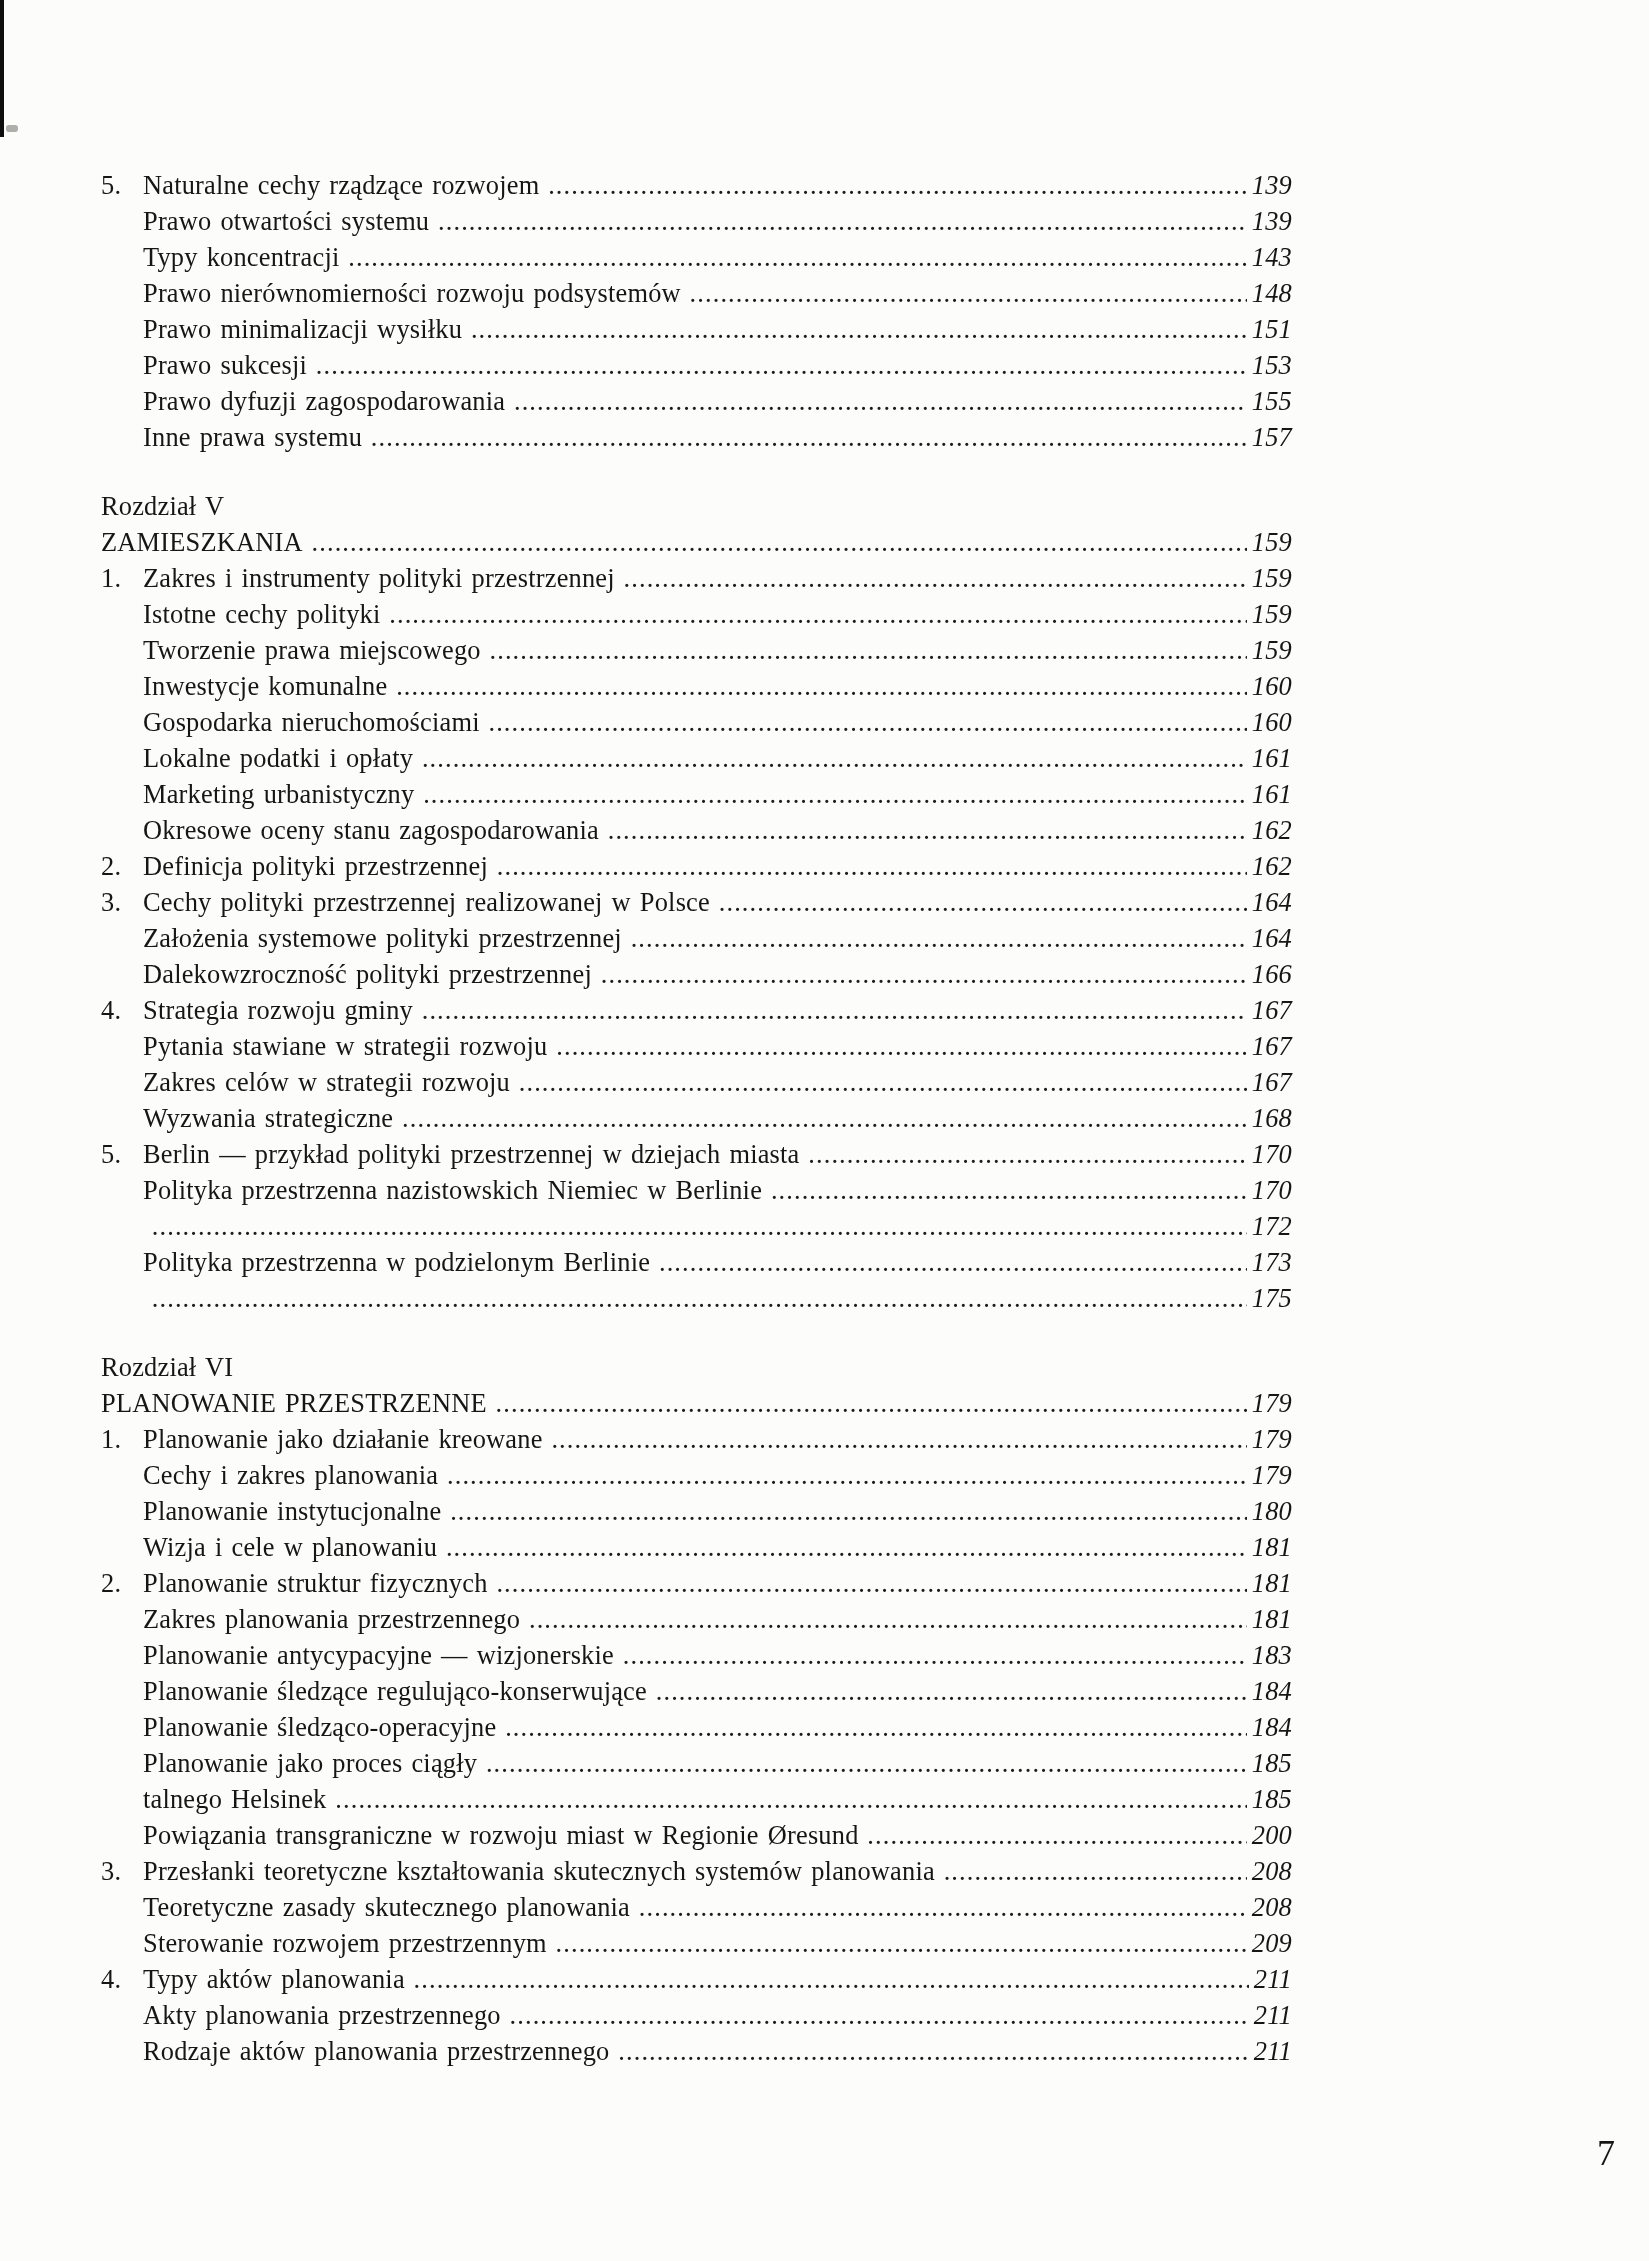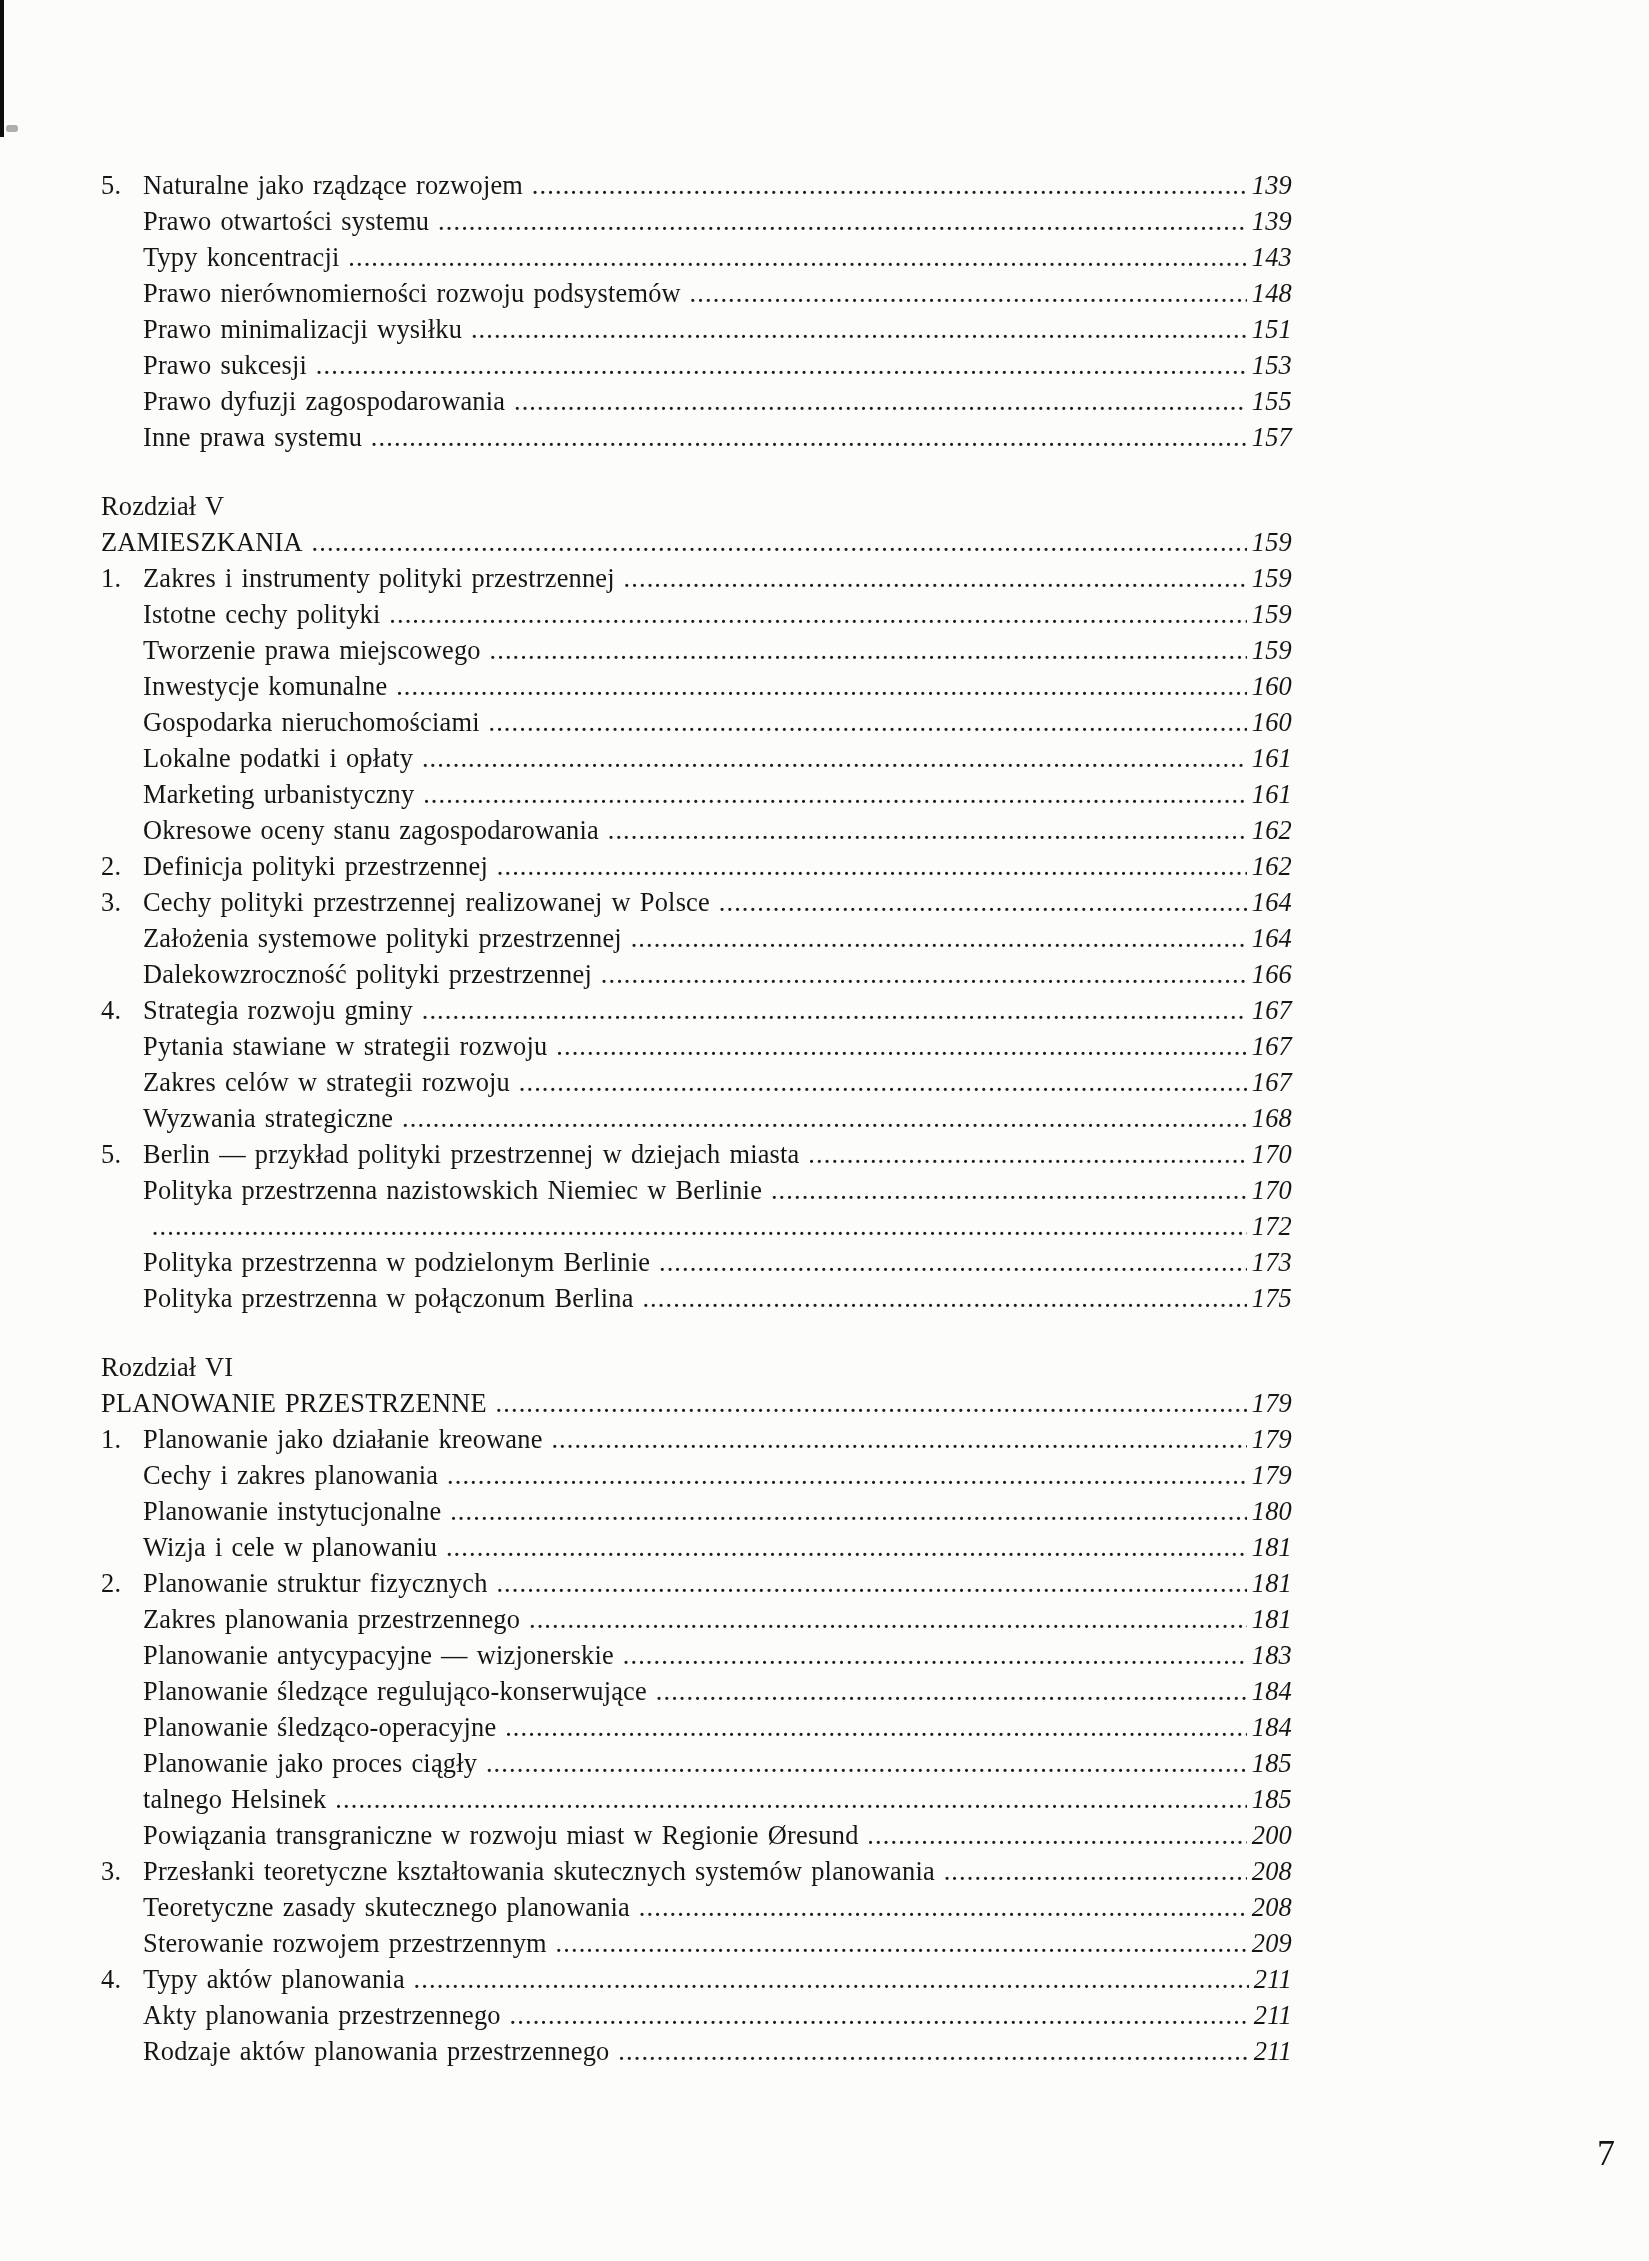--- a/index.html
+++ b/index.html
@@ -39,21 +39,21 @@
 </style>
 </head>
 <body>
 
 <div class="page">
   <div class="artifact-line"></div>
   <div class="artifact-smudge"></div>
   <main class="toc" id="toc">
       <div class="row">
     <span class="num">5.</span>
-    <span class="label">Naturalne jako rządzące rozwojem</span>
+    <span class="label">Naturalne cechy rządzące rozwojem</span>
     <span class="dots">....................................................................................................................................................................................................................................................................</span>
     <span class="pg">139</span>
   </div>
       <div class="row">
     <span class="num"></span>
     <span class="label">Prawo otwartości systemu</span>
     <span class="dots">....................................................................................................................................................................................................................................................................</span>
     <span class="pg">139</span>
   </div>
       <div class="row">
@@ -217,21 +217,20 @@
     <span class="pg">172</span>
   </div>
       <div class="row">
     <span class="num"></span>
     <span class="label">Polityka przestrzenna w podzielonym Berlinie</span>
     <span class="dots">....................................................................................................................................................................................................................................................................</span>
     <span class="pg">173</span>
   </div>
       <div class="row">
     <span class="num"></span>
-    <span class="label">Polityka przestrzenna w połączonum Berlina</span>
     <span class="dots">....................................................................................................................................................................................................................................................................</span>
     <span class="pg">175</span>
   </div>
       <div class="row gap chapter nopage">
 
     <span class="label">Rozdział VI</span>
 
   </div>
       <div class="row chapter">
 

